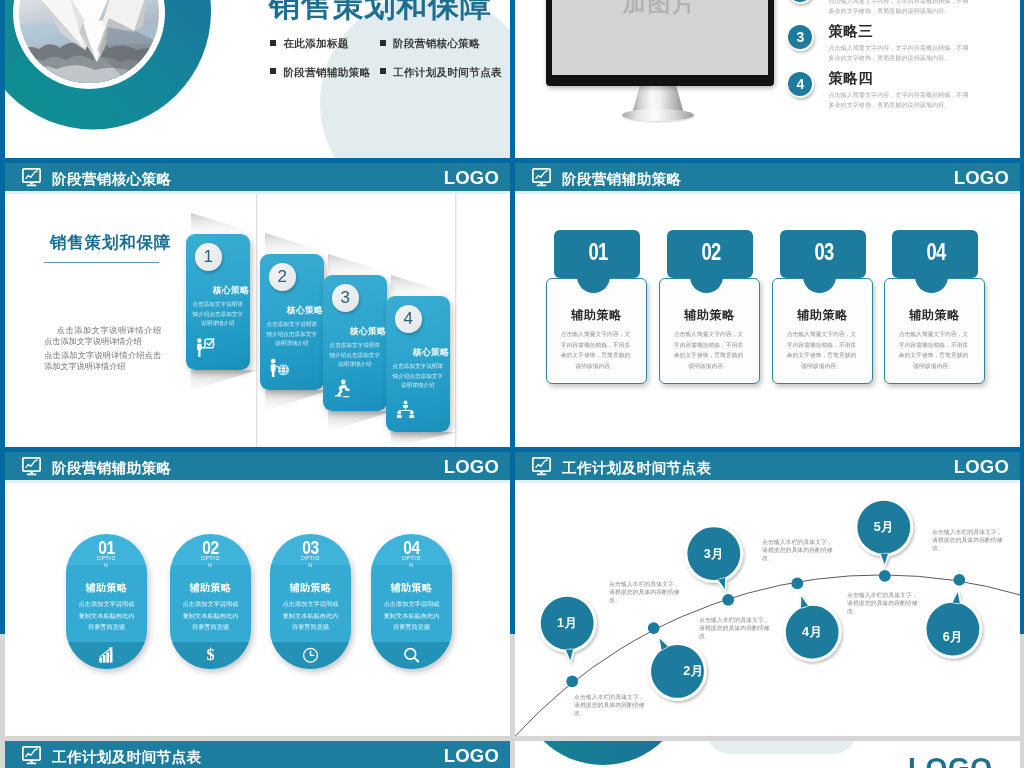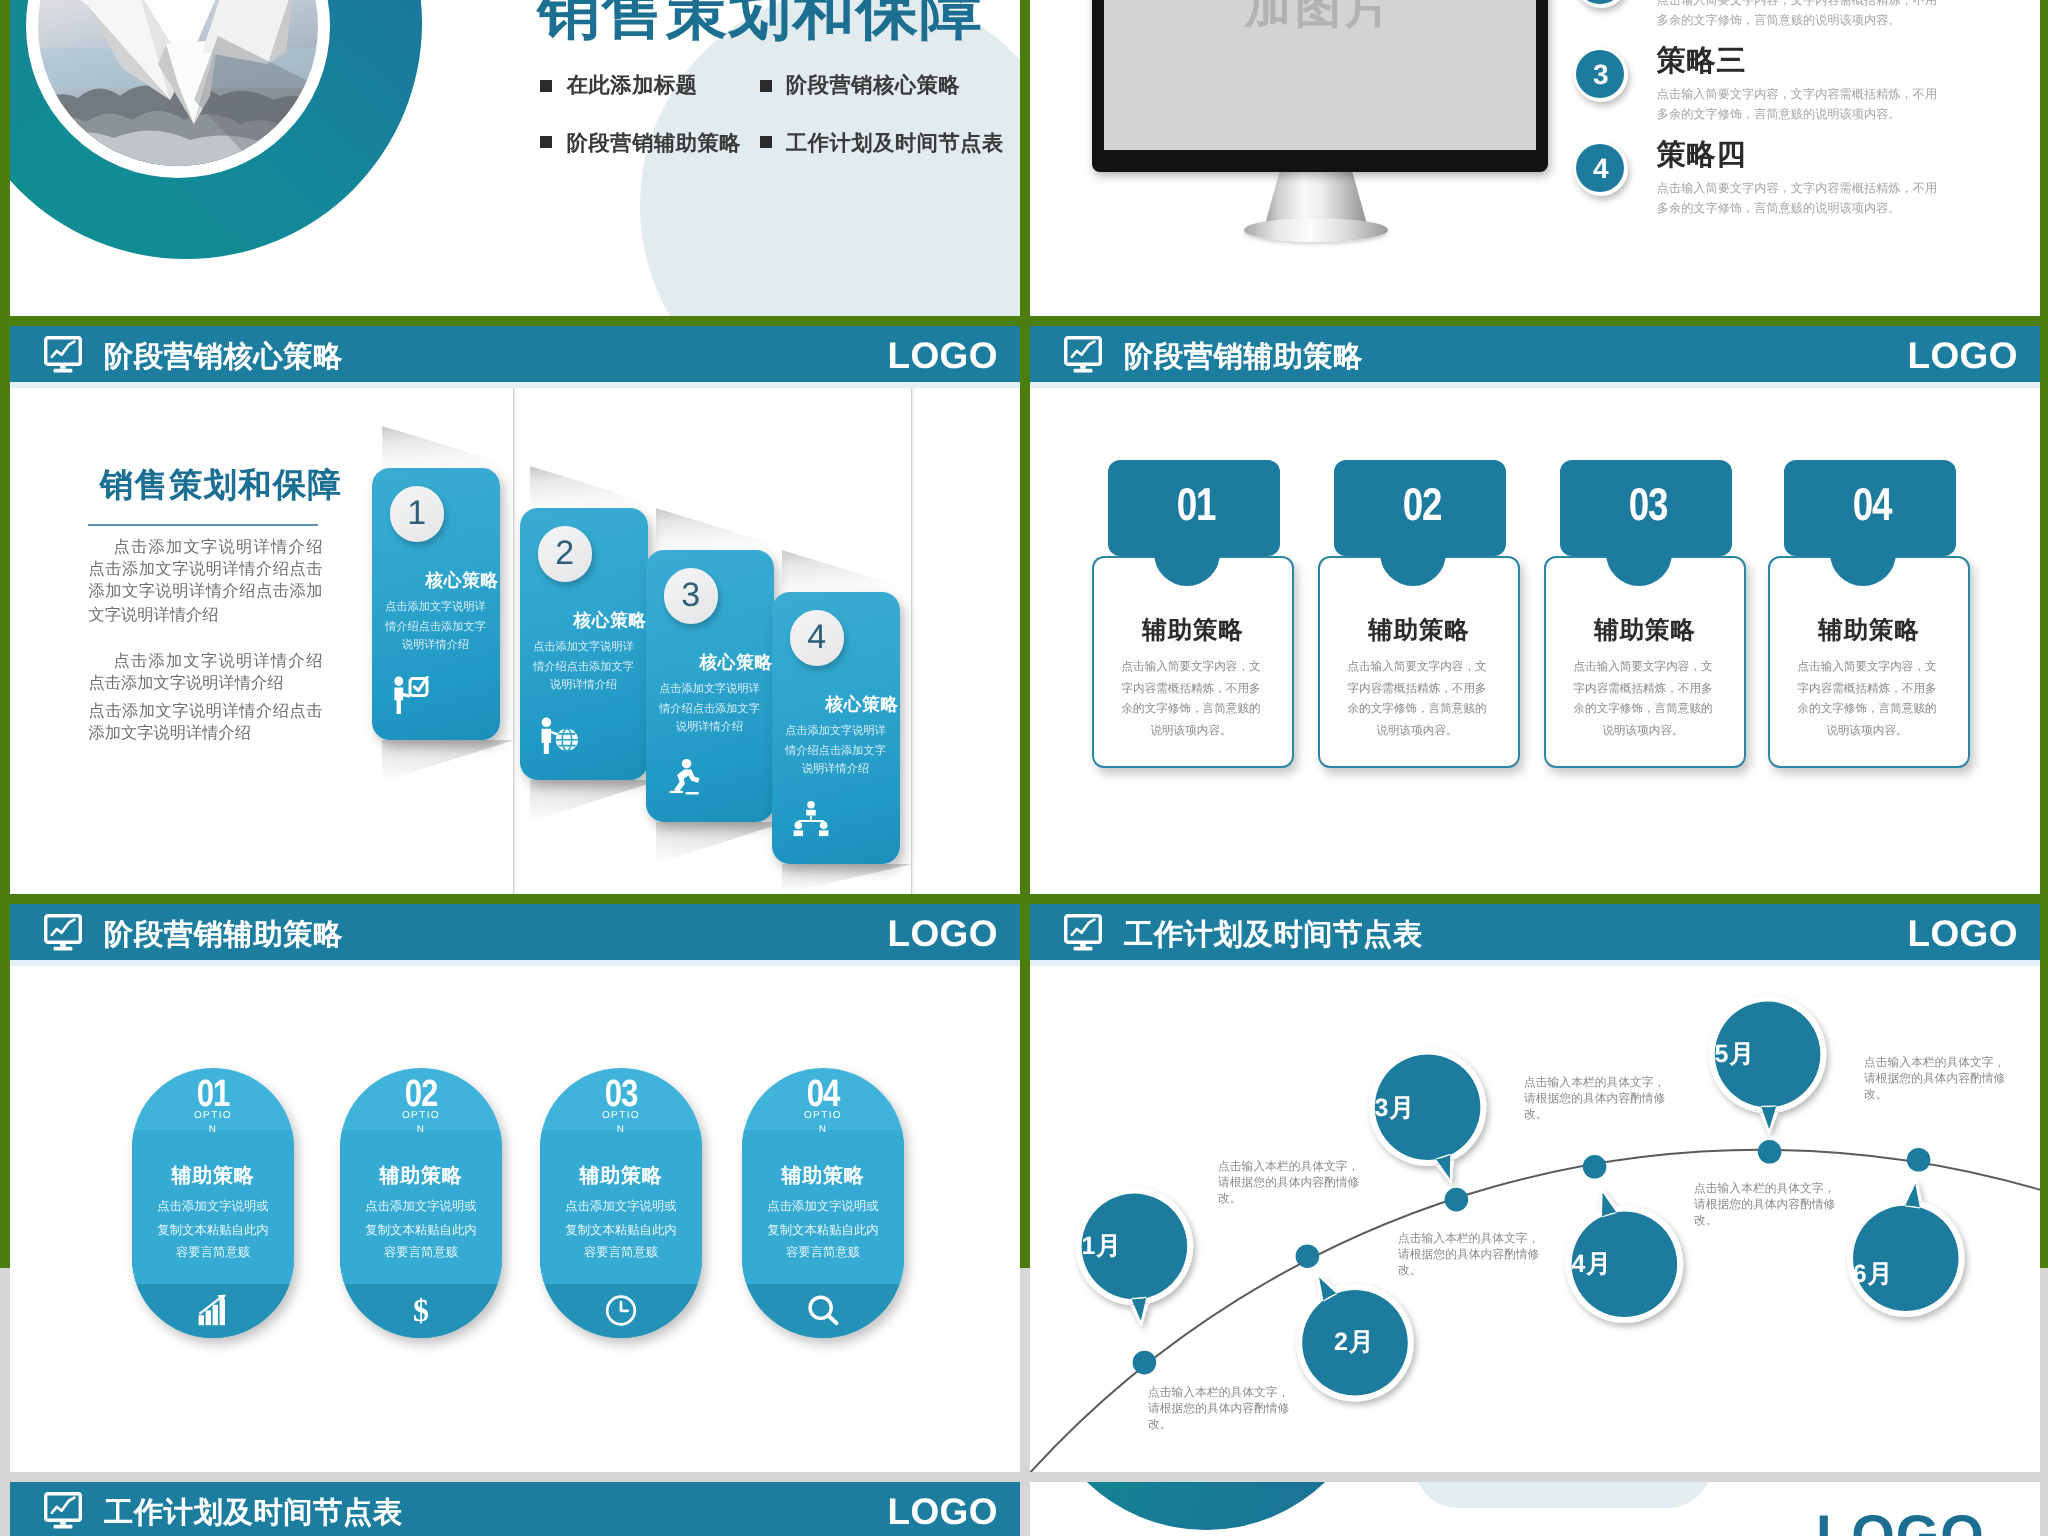--- a/index.html
+++ b/index.html
@@ -1,18 +1,18 @@
 <!DOCTYPE html>
 <html><head>
 <meta charset="utf-8">
 <style>
   html,body{margin:0;padding:0;}
   body{width:1024px;height:768px;background:#d6d6d6;overflow:hidden;
        font-family:"Liberation Sans",sans-serif;-webkit-font-smoothing:antialiased;}
-  .page{position:absolute;left:0;top:0;width:1024px;height:634px;background:#4d7c0f;}
+  .page{position:absolute;left:0;top:0;width:1024px;height:634px;background:#0369a1;}
   .slide{position:absolute;width:505px;height:284px;background:#fff;overflow:hidden;}
   #s1{left:5px;top:-126px;}
   #s2{left:515px;top:-126px;}
   #s3{left:5px;top:163px;}
   #s4{left:515px;top:163px;}
   #s5{left:5px;top:452px;}
   #s6{left:515px;top:452px;}
   #s7{left:5px;top:741px;}
   #s8{left:515px;top:741px;}
 
@@ -74,21 +74,21 @@
       transform:scaleX(0.82);transform-origin:center top;}
   .pill .psub{position:absolute;left:30px;top:21px;width:21px;text-align:center;color:#fff;
       font-size:5px;line-height:7.2px;letter-spacing:.7px;word-break:break-all;}
   .pill .pt{position:absolute;left:0;top:47px;width:81px;text-align:center;color:#fff;
       font-size:10px;font-weight:bold;letter-spacing:.4px;}
   .pill .pb{position:absolute;left:11px;top:64px;width:59px;color:#eaf7fc;font-size:6.2px;
       line-height:11.6px;text-align:center;}
   .pill .pi{position:absolute;left:32px;top:113px;width:17px;height:16px;}
 
   
-  .tl-lbl{position:absolute;color:#fff;font-size:12.5px;font-weight:bold;text-align:left;
+  .tl-lbl{position:absolute;color:#fff;font-size:12.5px;font-weight:bold;text-align:center;
       width:53px;letter-spacing:0.4px;line-height:14px;}
   .tl-txt{position:absolute;width:73px;color:#8a8a8a;font-size:5.9px;line-height:7.8px;}
 
   
   #s2 .mon-frame{position:absolute;left:31px;top:66px;width:228px;height:146px;
       background:#121212;border-radius:4px;box-shadow:1px 2px 5px rgba(0,0,0,.3);}
   #s2 .mon-screen{position:absolute;left:37px;top:70px;width:216px;height:131px;background:#d3d3d3;}
   #s2 .mon-ph{position:absolute;left:37px;top:84px;width:216px;text-align:center;
       color:#b2b2b2;font-size:23px;font-weight:bold;line-height:30px;letter-spacing:2px;}
   #s2 .mon-neck{position:absolute;left:117px;top:210px;width:52px;height:30px;
@@ -254,21 +254,20 @@
         <rect x="8.1" y="14.1" width="2.8" height="2.3" fill="#fff"></rect>
         <rect x="4.8" y="16.4" width="9.4" height="1.8" rx="0.5" fill="#fff"></rect>
       </svg>
       <div class="ht">阶段营销核心策略</div>
       <div class="lg">LOGO</div>
     </div>
     <div class="hdrline"></div>
 
     <div class="cs-title">销售策划和保障</div>
     <div class="cs-rule"></div>
-    <div class="cs-p cs-p1">点击添加文字说明详情介绍点击添加文字说明详情介绍点击添加文字说明详情介绍点击添加文字说明详情介绍</div>
     <div class="cs-p cs-p2">点击添加文字说明详情介绍点击添加文字说明详情介绍</div>
     <div class="cs-p cs-p3">点击添加文字说明详情介绍点击添加文字说明详情介绍</div>
 
     <div class="cs-card" style="left:181px;top:71px">
       <div class="bub">1</div>
       <div class="ct">核心策略</div>
       <div class="cb">点击添加文字说明详情介绍点击添加文字说明详情介绍</div>
       <svg class="ci" viewBox="0 0 21 19">
         <ellipse cx="4.4" cy="2.6" rx="2.2" ry="2.4" fill="#fff"></ellipse>
         <path d="M2.2 5.8h4.4v6.3H5.5V19H3.3v-6.9H2.2z" fill="#fff"></path>

